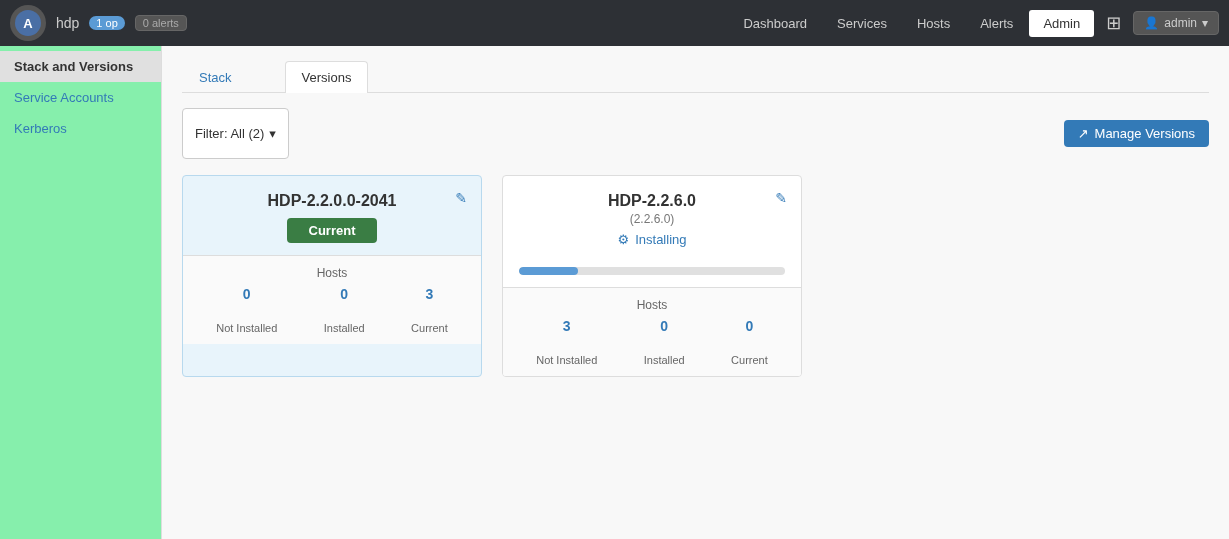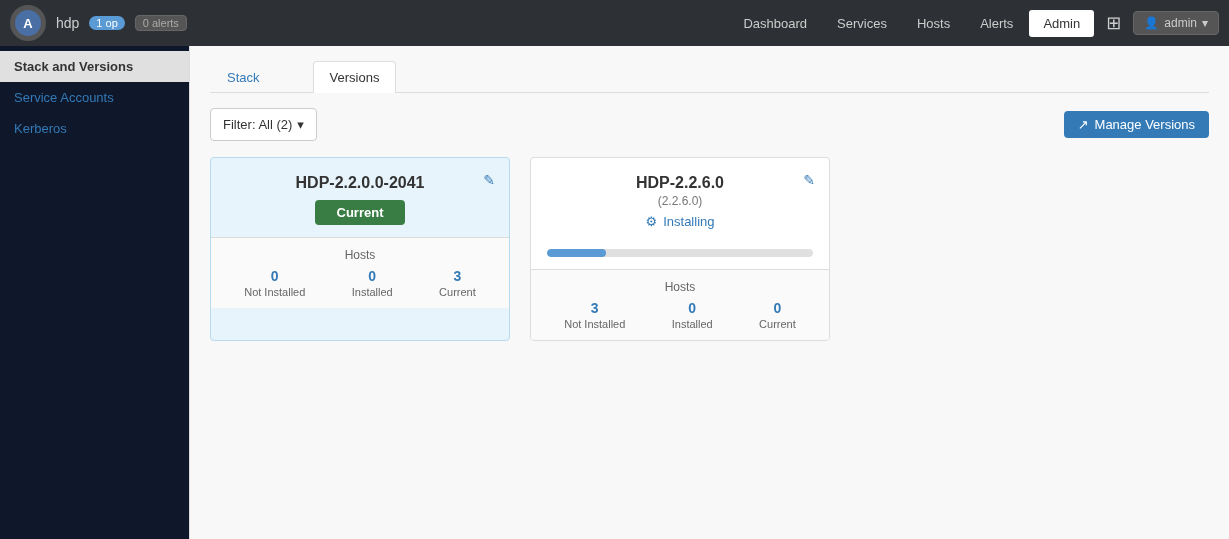--- a/index.html
+++ b/index.html
@@ -81,22 +81,22 @@
     }
 
     
     .main-layout {
       display: flex;
       height: calc(100vh - 46px);
     }
 
     
     .sidebar {
-      width: 190px;
-      background: #0f172a;
+      width: 162px;
+      background: #86efac;
       border-right: 1px solid #ddd;
       padding-top: 5px;
       flex-shrink: 0;
     }
     .sidebar-header {
       background: #e0e0e0;
       padding: 8px 14px;
       font-weight: 600;
       font-size: 13px;
       color: #333;
@@ -144,21 +144,21 @@
     .toolbar {
       display: flex;
       justify-content: space-between;
       align-items: center;
       margin-bottom: 16px;
     }
     .filter-btn {
       background: #fff;
       border: 1px solid #ccc;
       border-radius: 4px;
-      padding: 8px 12px;
+      padding: 17px 12px;
       font-size: 13px;
       cursor: pointer;
       display: flex; align-items: center; gap: 5px;
       color: #333;
     }
     .manage-versions-btn {
       background: #337ab7;
       color: #fff;
       border: none;
       border-radius: 4px;
@@ -261,21 +261,21 @@
       text-align: center;
     }
     .stat-value {
       font-size: 14px;
       color: #337ab7;
       font-weight: 600;
     }
     .stat-label {
       font-size: 11px;
       color: #666;
-      margin-top: 2px;
+      margin-top: 20px;
     }
   </style>
 </head>
 <body>
 
 <div class="header">
   <div class="header-logo">
     <svg width="28" height="28" viewBox="0 0 28 28" xmlns="http://www.w3.org/2000/svg">
       <circle cx="14" cy="14" r="13" fill="#4a6fa5"></circle>
       <text x="14" y="19" text-anchor="middle" fill="#fff" font-size="13" font-weight="bold">A</text>

